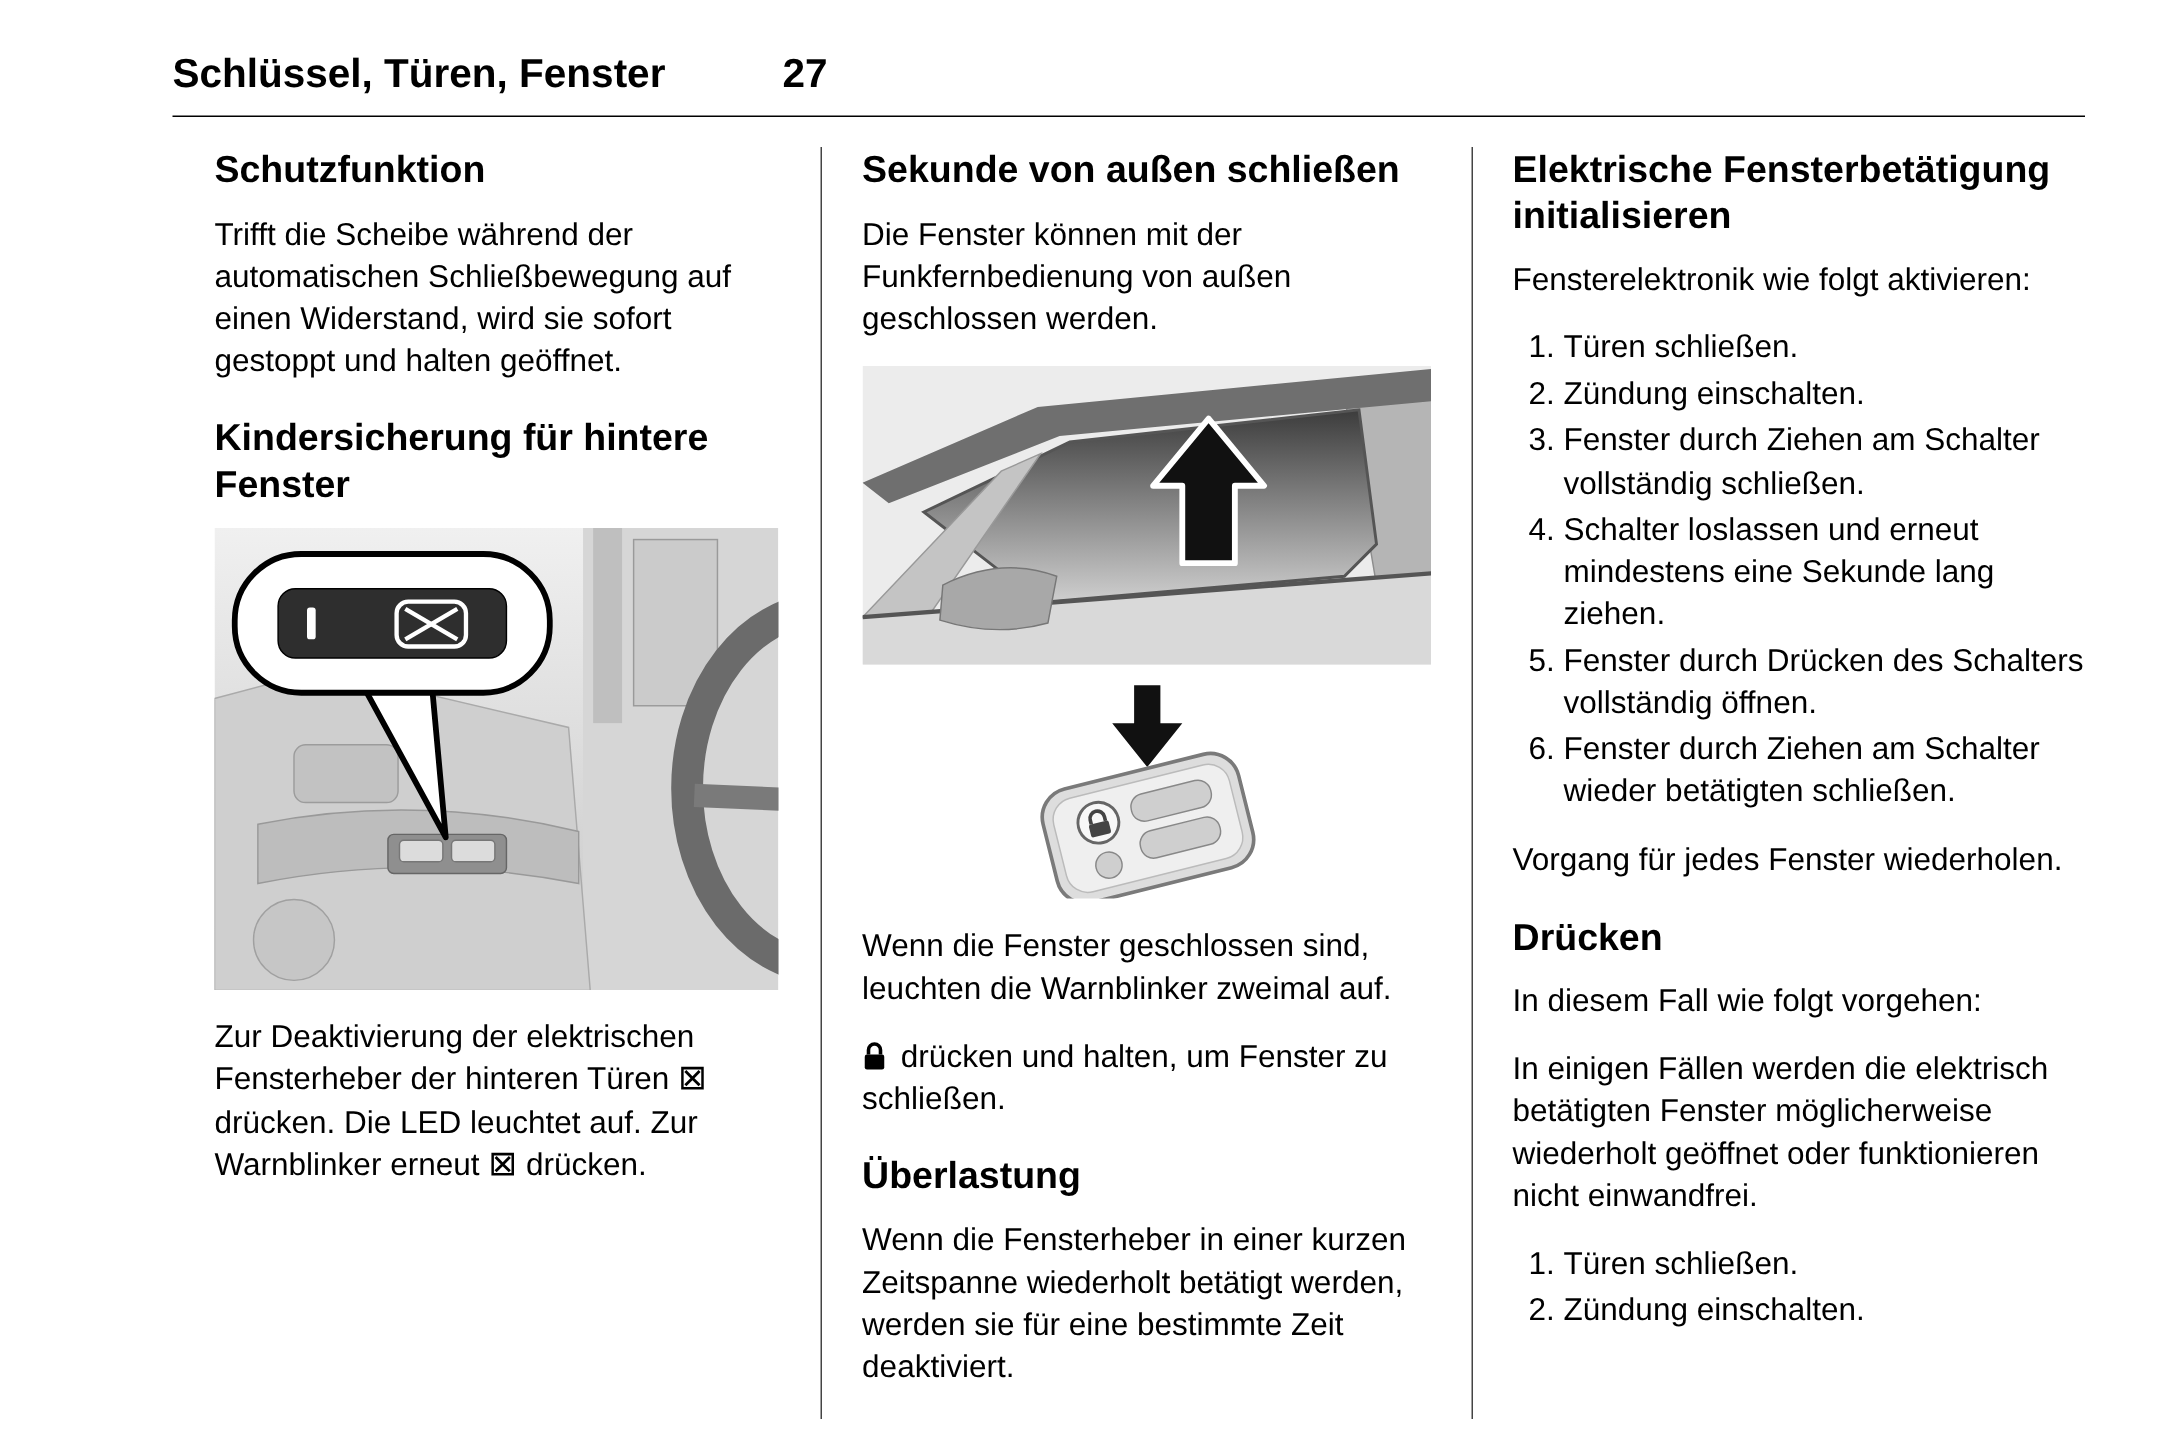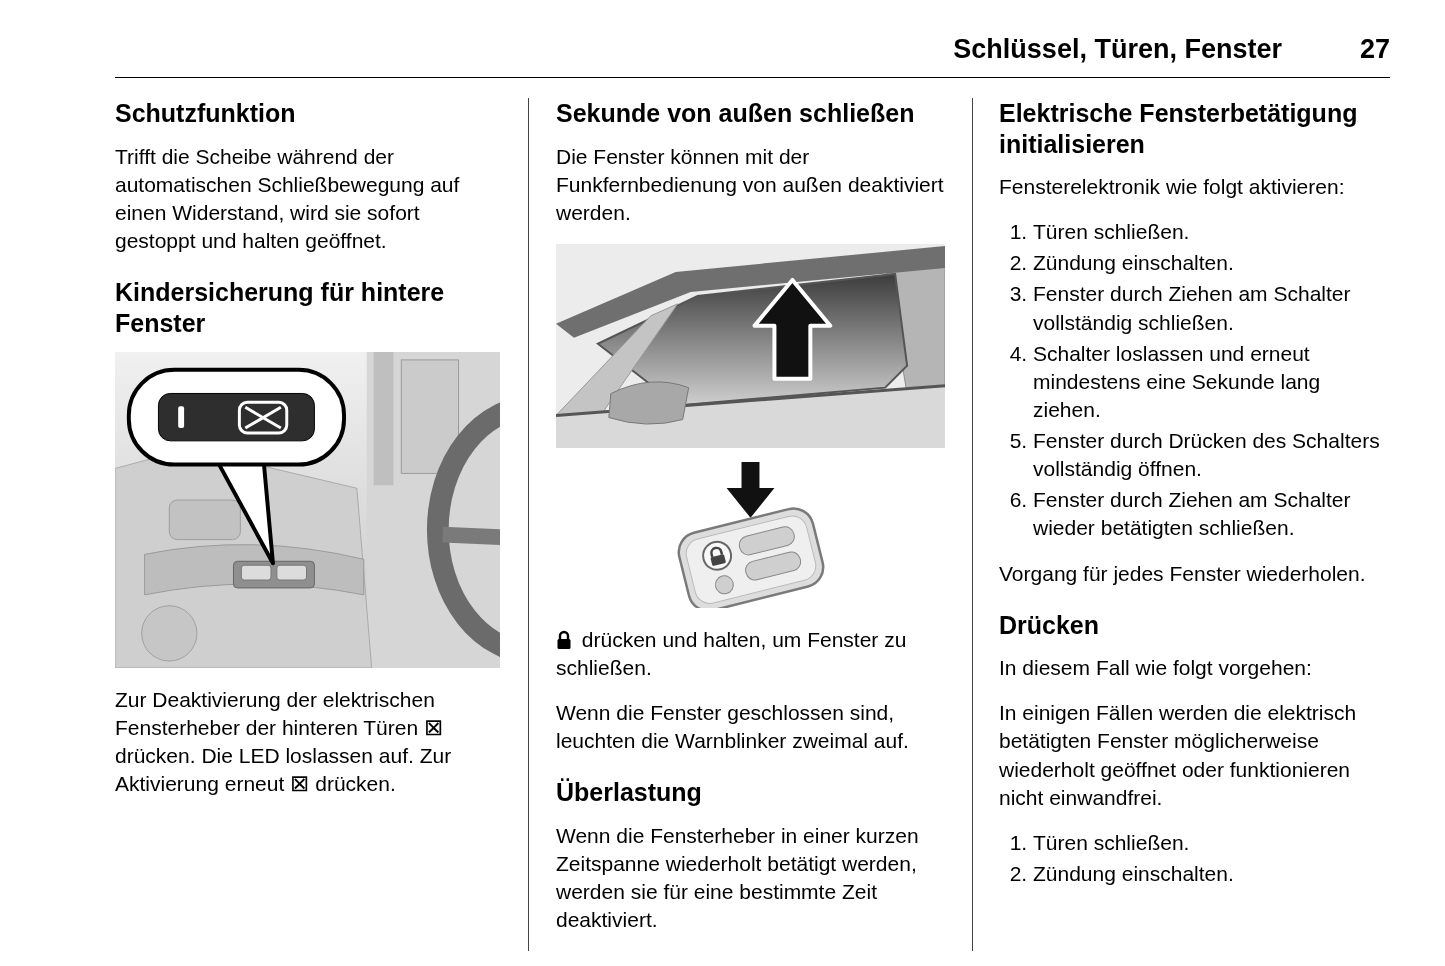--- a/index.html
+++ b/index.html
@@ -7,28 +7,28 @@
   body {
     width: 1445px; height: 966px;
     font-family: "Liberation Sans", sans-serif;
     color: #000;
     overflow: hidden;
   }
   .page { padding: 34px 55px 0 115px; }
 
   
   .header-row {
-    display: flex; justify-content: flex-end; align-items: baseline;
+    display: flex; justify-content: flex-start; align-items: baseline;
     gap: 78px; font-weight: bold; font-size: 27px;
     padding-bottom: 12px;
   }
   .rule { border: 0; border-top: 1.6px solid #000; margin: 0 0 20px 0; }
 
   
-  .columns { display: flex; min-height: 848px; }
+  .columns { display: flex; min-height: 848px; margin-left: 28px; }
   .divider { width: 1px; background: #444; }
   .col { font-size: 21px; line-height: 1.34; }
   .col-1 { width: 413px; padding-right: 28px; }
   .col-2 { width: 443px; padding: 0 27px; }
   .col-3 { width: 417px; padding-left: 26px; }
 
   h3.section { font-size: 25px; font-weight: bold; margin: 0 0 14px 0; line-height: 1.22; }
   h3.section.later { margin-top: 22px; }
   p { margin: 0 0 17px 0; }
 
@@ -92,29 +92,29 @@
           <rect x="64" y="55" width="6" height="22" rx="2" fill="#ffffff"></rect>
           <g>
             <rect x="126" y="51" width="48" height="31" rx="8" fill="none" stroke="#ffffff" stroke-width="3"></rect>
             <line x1="132" y1="56" x2="168" y2="77" stroke="#ffffff" stroke-width="3"></line>
             <line x1="168" y1="56" x2="132" y2="77" stroke="#ffffff" stroke-width="3"></line>
           </g>
         </svg>
       </figure>
 
       <p>
-        <span>Zur Deaktivierung der elektrischen Fensterheber der hinteren Türen </span><span class="glyph">⊠</span><span> drücken. Die LED loslassen auf. Zur Aktivierung erneut </span><span class="glyph">⊠</span><span> drücken.</span>
+        <span>Zur Deaktivierung der elektrischen Fensterheber der hinteren Türen </span><span class="glyph">⊠</span><span> drücken. Die LED leuchtet auf. Zur Warnblinker erneut </span><span class="glyph">⊠</span><span> drücken.</span>
       </p>
     </div>
 
     <div class="divider"></div>
 
     <div class="col col-2">
       <h3 class="section">Sekunde von außen schließen</h3>
-      <p>Die Fenster können mit der Funkfernbedienung von außen deaktiviert werden.</p>
+      <p>Die Fenster können mit der Funkfernbedienung von außen geschlossen werden.</p>
 
       <figure class="tight">
         <svg viewBox="0 0 390 205" xmlns="http://www.w3.org/2000/svg">
           <defs>
             <linearGradient id="glassg" x1="0" y1="0" x2="0" y2="1">
               <stop offset="0" stop-color="#3c3c3c"></stop>
               <stop offset="1" stop-color="#cfcfcf"></stop>
             </linearGradient>
           </defs>
           <rect width="390" height="205" fill="#ececec"></rect>
@@ -139,28 +139,28 @@
             <circle cx="163" cy="90" r="14" fill="#f8f8f8" stroke="#666666" stroke-width="2"></circle>
             <path d="M158,90 v-3 a5,5 0 0 1 10,0 v3" fill="none" stroke="#444444" stroke-width="2.5"></path>
             <rect x="156" y="90" width="14" height="9" rx="1.5" fill="#444444"></rect>
             <rect x="187" y="78" width="56" height="19" rx="9" fill="#cfcfcf" stroke="#888888"></rect>
             <rect x="187" y="104" width="56" height="19" rx="9" fill="#cfcfcf" stroke="#888888"></rect>
             <circle cx="163" cy="120" r="9" fill="#cfcfcf" stroke="#888888"></circle>
           </g>
         </svg>
       </figure>
 
+      <p>Wenn die Fenster geschlossen sind, leuchten die Warnblinker zweimal auf.</p>
+
       <p>
         <svg class="lock-svg" width="16" height="20" viewBox="0 0 16 20" xmlns="http://www.w3.org/2000/svg">
           <path d="M4,9 V6 a4,4 0 0 1 8,0 V9" fill="none" stroke="#000" stroke-width="2.4"></path>
           <rect x="1.5" y="9" width="13" height="10" rx="1.5" fill="#000"></rect>
         </svg><span> drücken und halten, um Fenster zu schließen.</span>
       </p>
-
-      <p>Wenn die Fenster geschlossen sind, leuchten die Warnblinker zweimal auf.</p>
 
       <h3 class="section later">Überlastung</h3>
       <p>Wenn die Fensterheber in einer kurzen Zeitspanne wiederholt betätigt werden, werden sie für eine bestimmte Zeit deaktiviert.</p>
     </div>
 
     <div class="divider"></div>
 
     <div class="col col-3">
       <h3 class="section">Elektrische Fensterbetätigung initialisieren</h3>
       <p>Fensterelektronik wie folgt aktivieren:</p>

